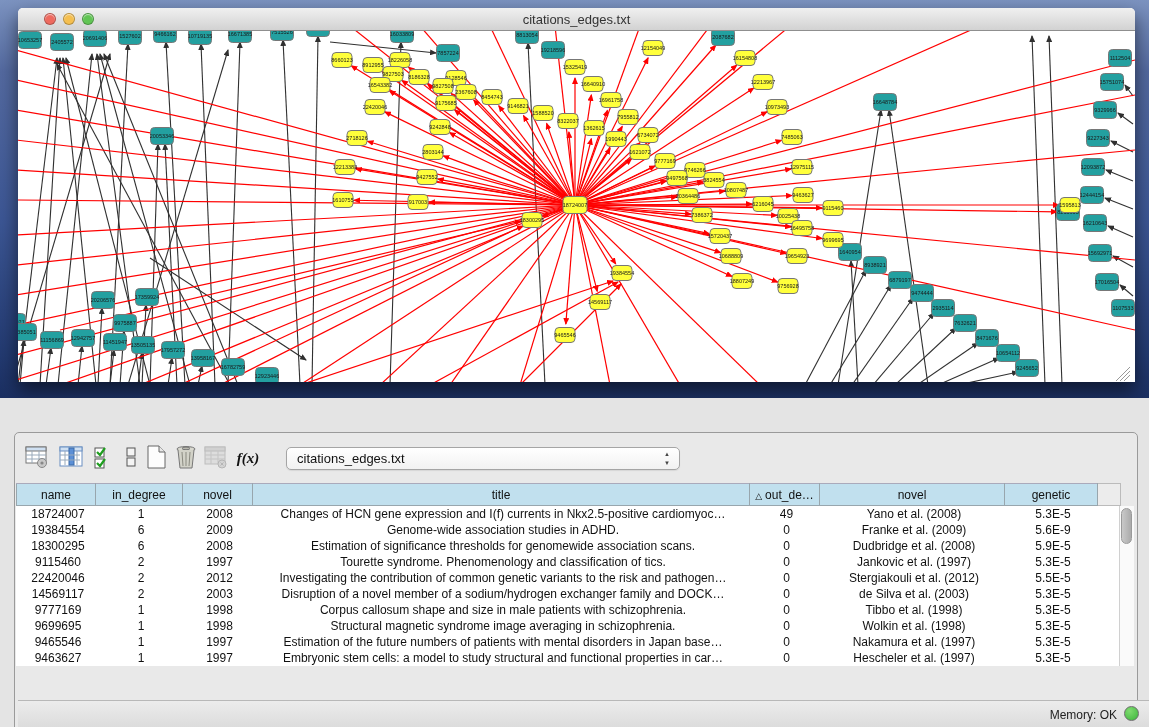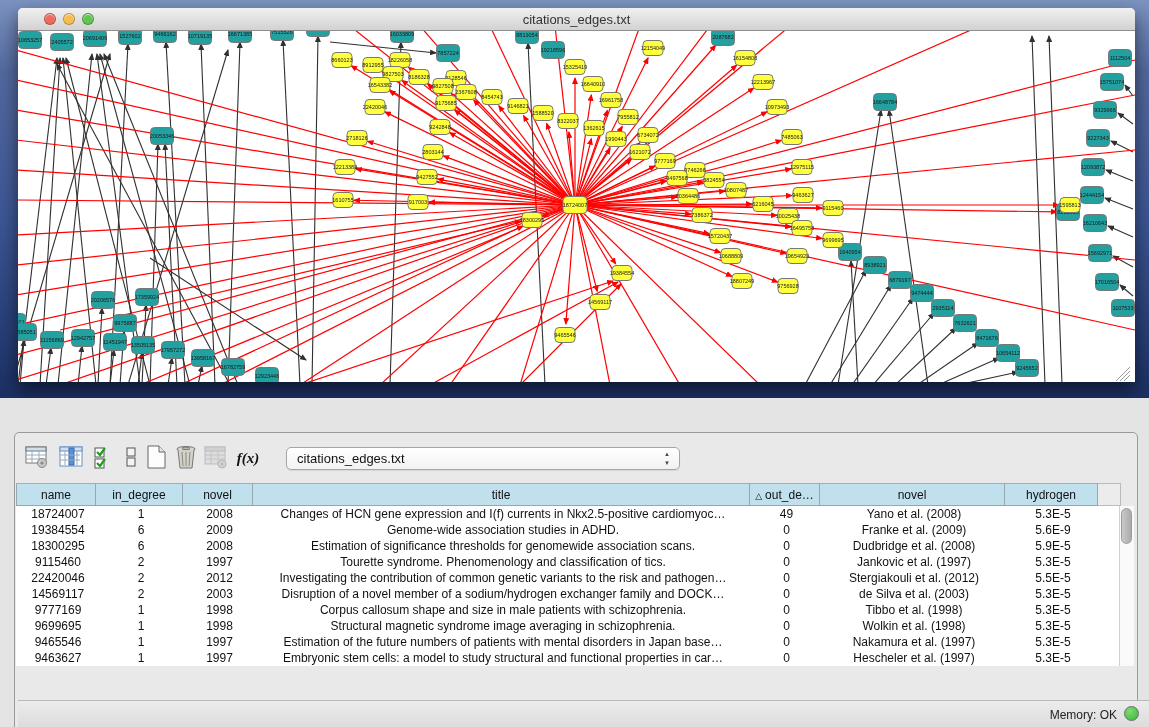--- a/index.html
+++ b/index.html
@@ -561,21 +561,21 @@
           <col style="width:23px">
       </colgroup>
       <thead>
           <tr id="thead-row">
             <th>name</th>
             <th>in_degree</th>
             <th>novel</th>
             <th>title</th>
             <th><span class="sort-tri">△</span>out_de…</th>
             <th>novel</th>
-            <th>hydrogen</th>
+            <th>genetic</th>
             <th style="background: rgb(236, 236, 236); border: 1px solid rgb(187, 187, 187);"></th>
           </tr>
         </thead>
       <tbody id="tbody">
           <tr>
             <td>18724007</td>
             <td>1</td>
             <td>2008</td>
             <td>Changes of HCN gene expression and I(f) currents in Nkx2.5-positive cardiomyoc…</td>
             <td>49</td>

